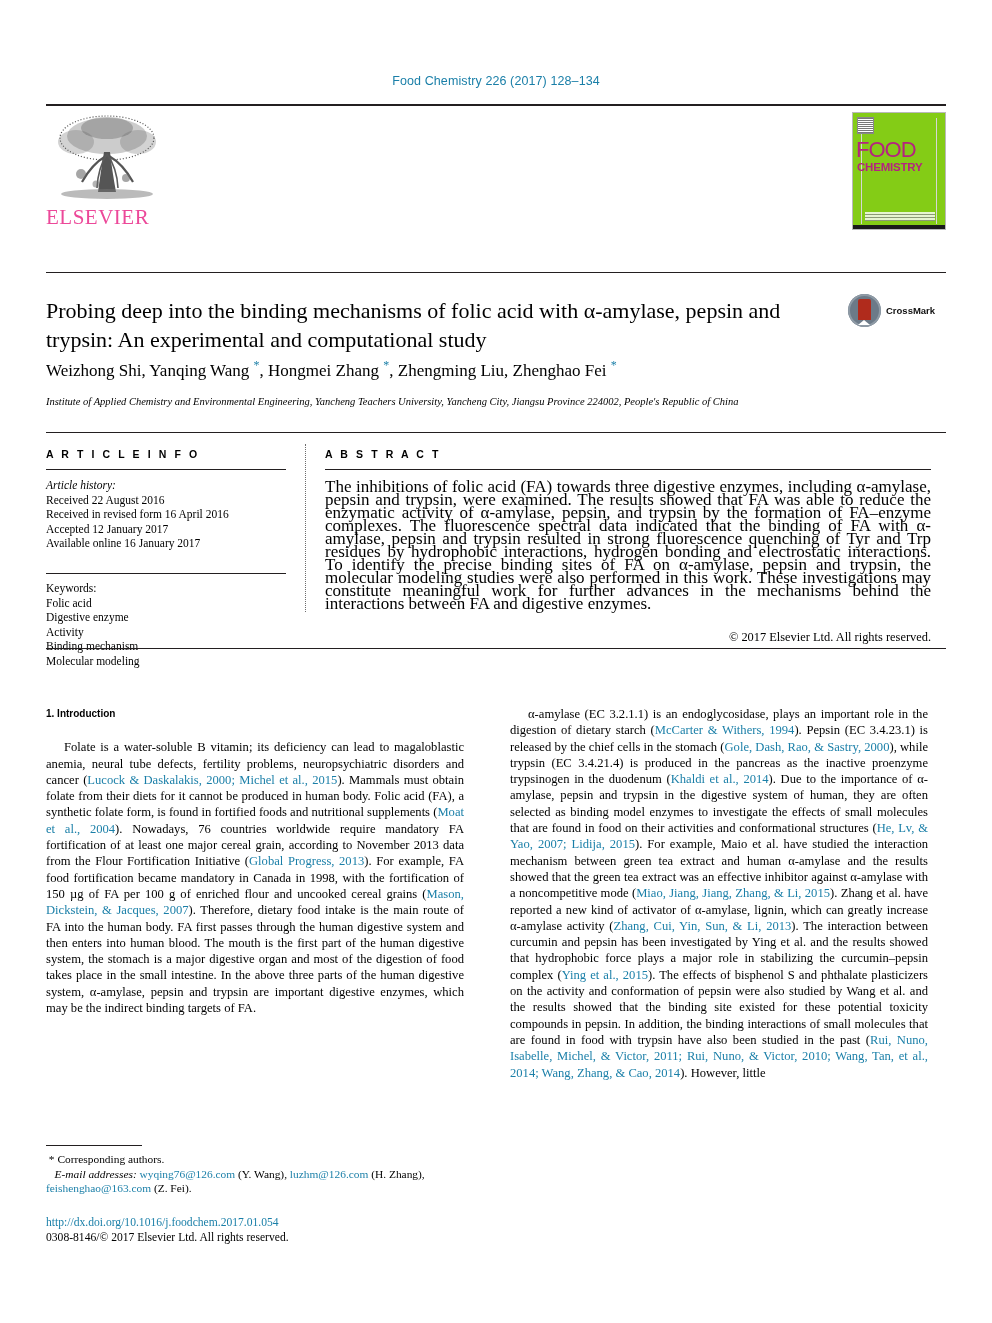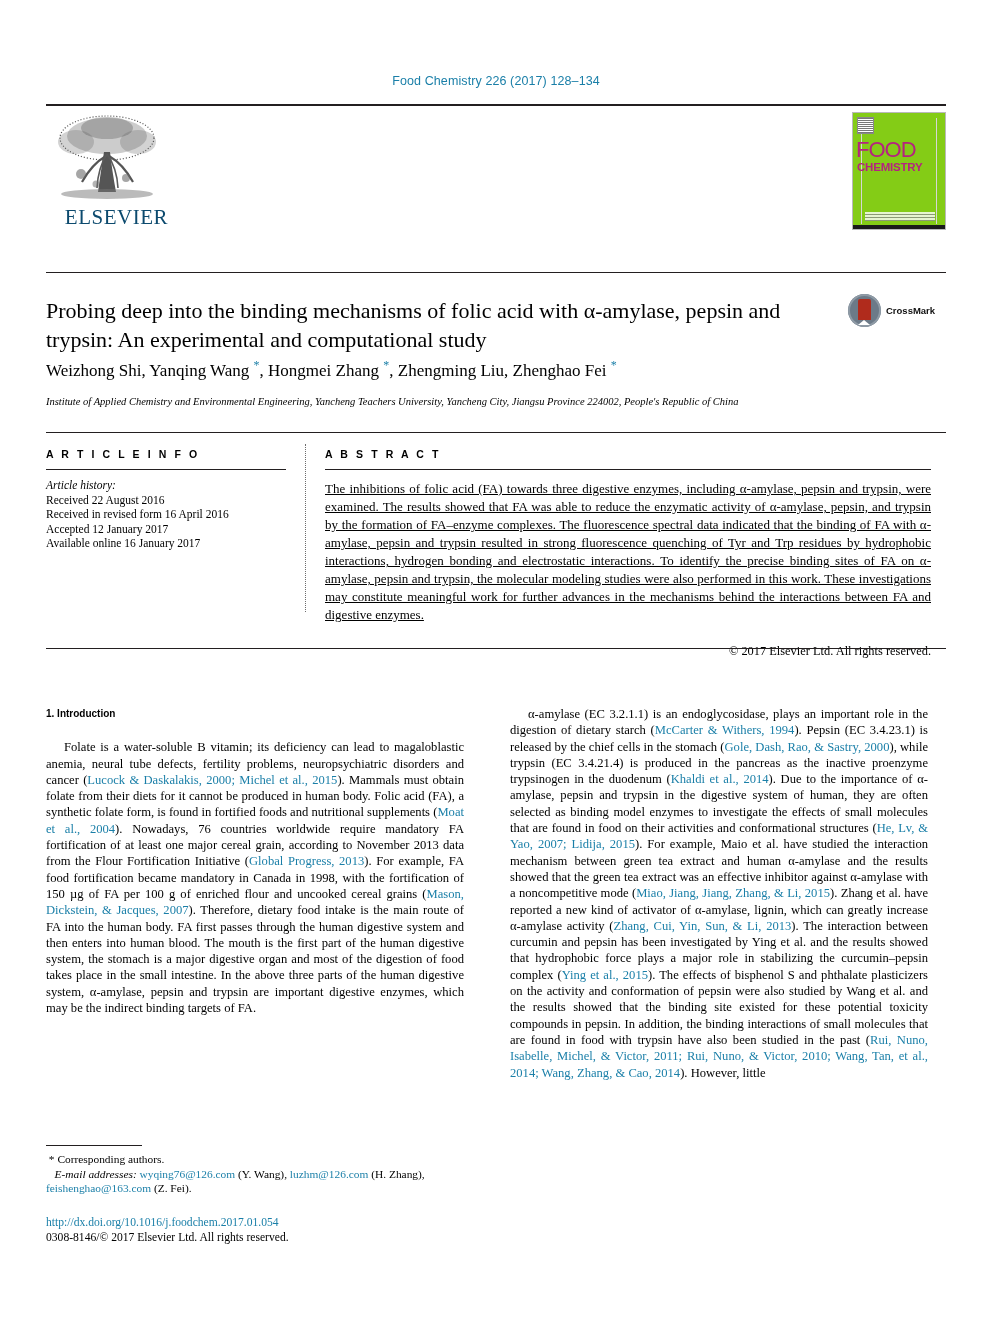--- a/index.html
+++ b/index.html
@@ -47,25 +47,25 @@
     position: absolute;
     left: 0; top: 6px;
     width: 122px;
     height: 118px;
   }
   .tree-svg { display:block; }
   .elsevier-word {
     position: absolute;
     left: 0; bottom: 0px;
     width: 122px;
-    text-align: right;
+    text-align: left;
     font-family: "Liberation Serif", serif;
     font-size: 21px;
     letter-spacing: .5px;
-    color: #0c4a6e;
+    color: #ec4899;
   }
   .masthead-center {
     position: absolute;
     left: 148px; top: 6px;
     width: 614px;
     height: 116px;
     background: #e6e6e6;
     text-align: center;
   }
   .contents-line {
@@ -258,24 +258,23 @@
     line-height: 14.6px;
   }
   .abs-col {
     position: absolute;
     left: 325px; top: 448px;
     width: 606px;
   }
   .abs-text {
     margin-top: 10px;
     font-family: "Liberation Serif", serif;
-    font-size: 13px;
-    line-height: 18px;
+    font-size: 17px;
+    line-height: 13px;
     text-align: justify;
-    text-decoration: underline;
   }
   .abs-rights {
     margin-top: 20px;
     font-family: "Liberation Serif", serif;
     font-size: 12.4px;
     text-align: right;
   }
   .info-rule-bot {
     position: absolute;
     left: 46px; top: 648px;
@@ -392,20 +391,31 @@
   <div class="info-col">
     <div class="sec-head">A R T I C L E   I N F O</div>
     <div class="thin-rule"></div>
     <div class="info-body">
       <div class="it">Article history:</div>
       <div>Received 22 August 2016</div>
       <div>Received in revised form 16 April 2016</div>
       <div>Accepted 12 January 2017</div>
       <div>Available online 16 January 2017</div>
     </div>
+    <div class="kw-block">
+      <div class="kw-rule"></div>
+      <div class="kw-list">
+        <div class="it">Keywords:</div>
+        <div>Folic acid</div>
+        <div>Digestive enzyme</div>
+        <div>Activity</div>
+        <div>Binding mechanism</div>
+        <div>Molecular modeling</div>
+      </div>
+    </div>
   </div>
 
   <div class="abs-col">
     <div class="sec-head">A B S T R A C T</div>
     <div class="thin-rule"></div>
     <div class="abs-text">The inhibitions of folic acid (FA) towards three digestive enzymes, including α-amylase, pepsin and trypsin, were examined. The results showed that FA was able to reduce the enzymatic activity of α-amylase, pepsin, and trypsin by the formation of FA–enzyme complexes. The fluorescence spectral data indicated that the binding of FA with α-amylase, pepsin and trypsin resulted in strong fluorescence quenching of Tyr and Trp residues by hydrophobic interactions, hydrogen bonding and electrostatic interactions. To identify the precise binding sites of FA on α-amylase, pepsin and trypsin, the molecular modeling studies were also performed in this work. These investigations may constitute meaningful work for further advances in the mechanisms behind the interactions between FA and digestive enzymes.</div>
     <div class="abs-rights">© 2017 Elsevier Ltd. All rights reserved.</div>
   </div>
 
   <div class="info-rule-bot"></div>

